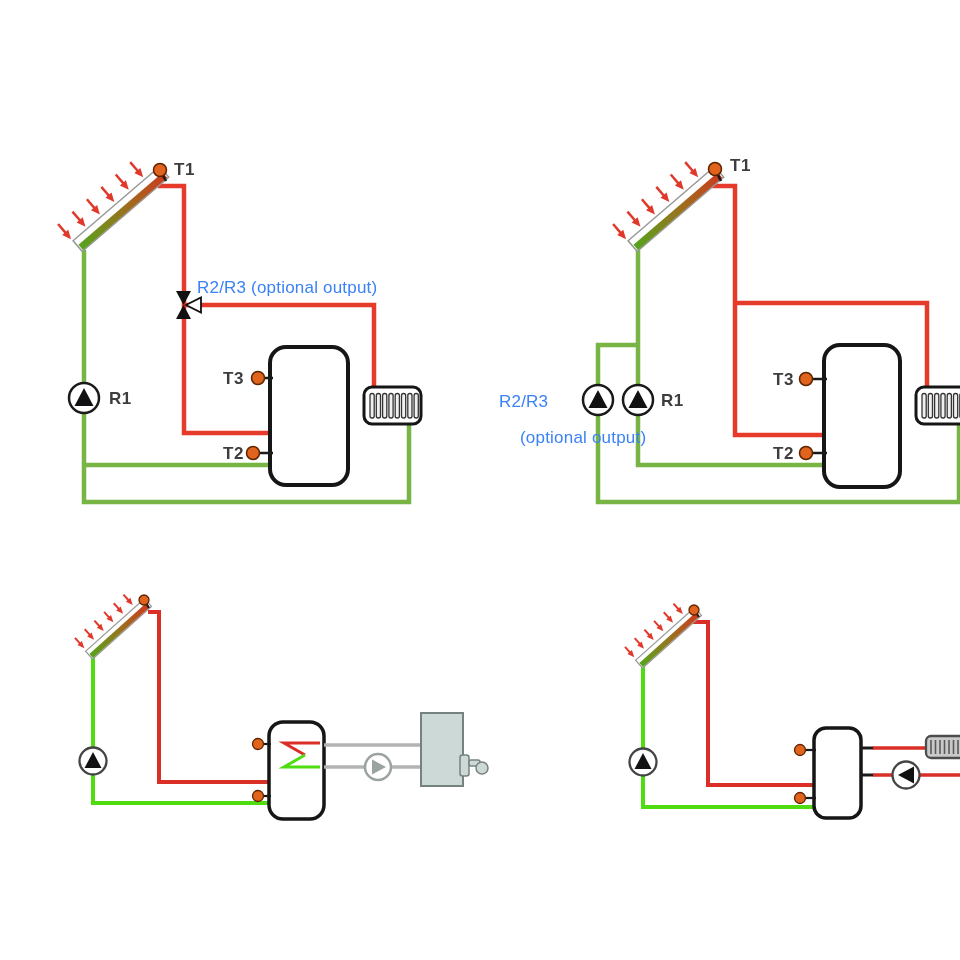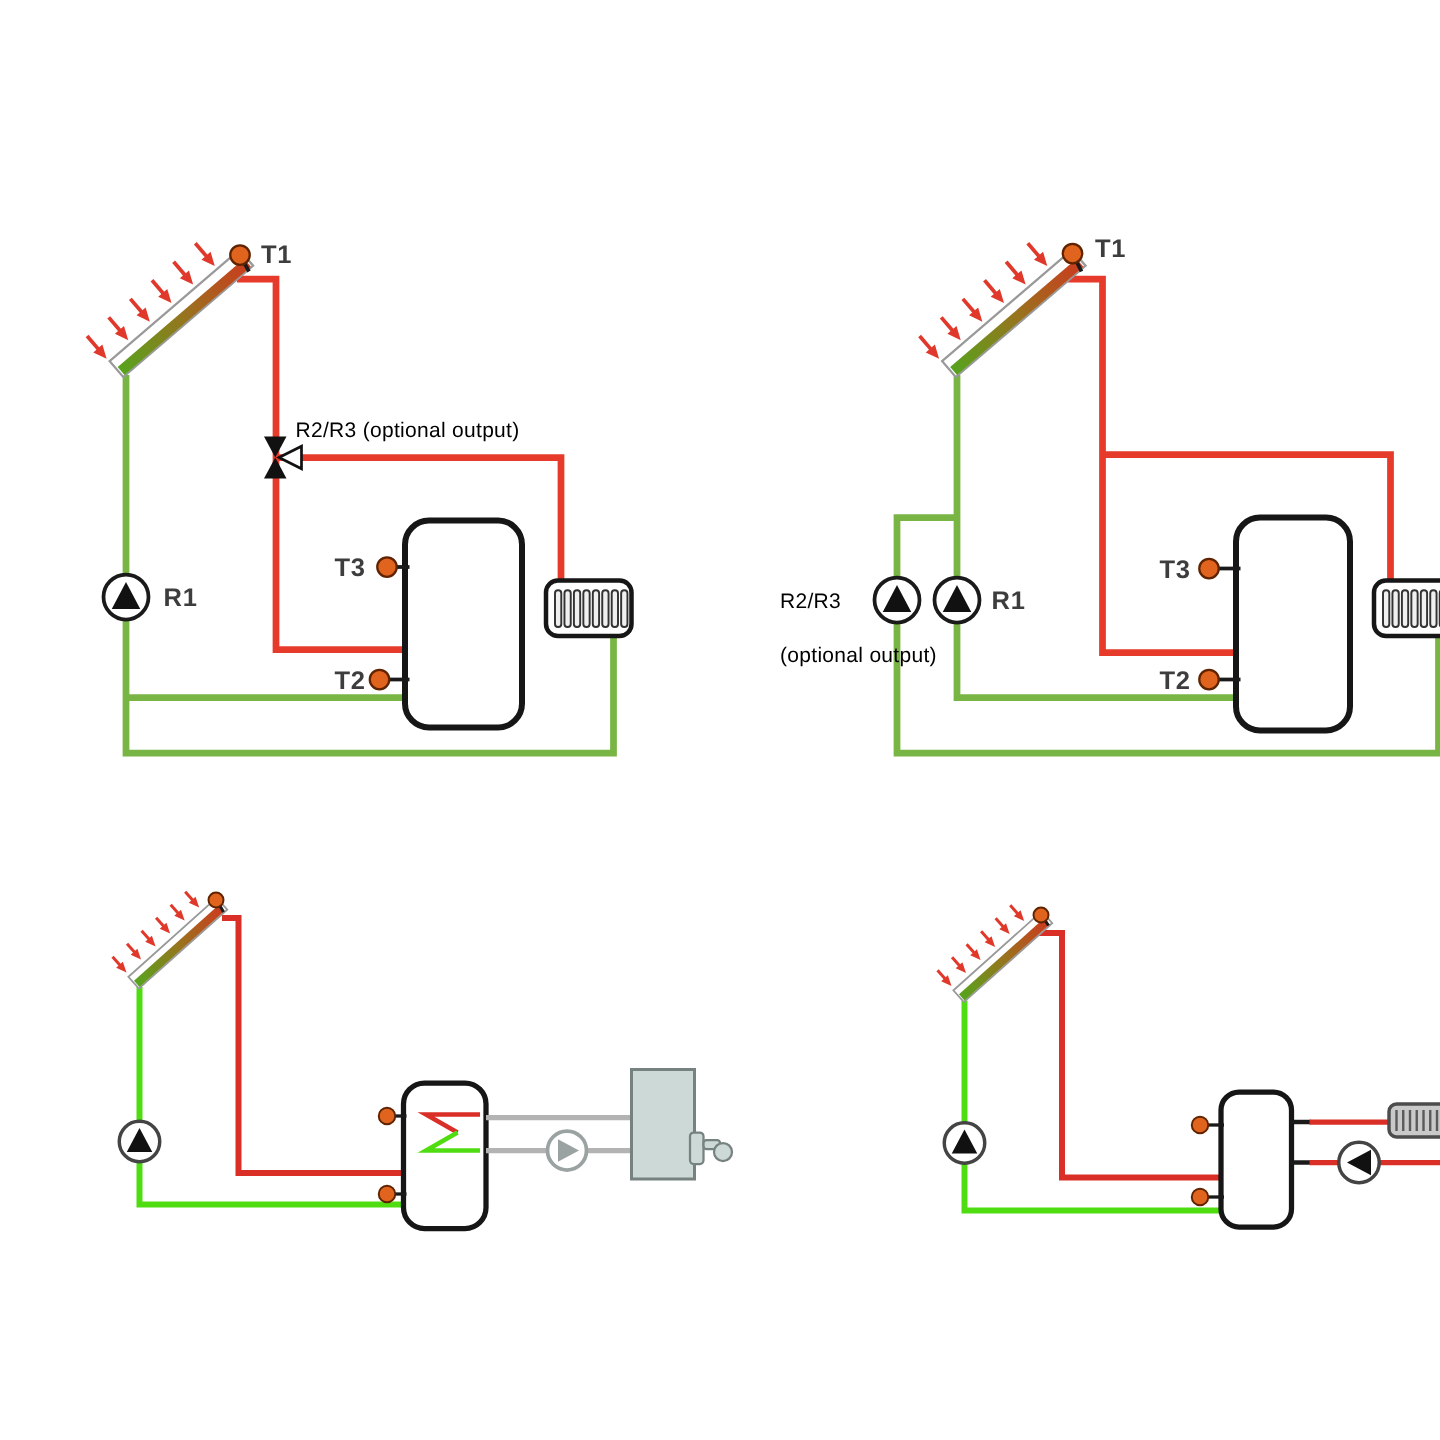--- a/index.html
+++ b/index.html
@@ -1,20 +1,20 @@
 <!DOCTYPE html>
 <html><head>
 <meta charset="utf-8">
 <style>
   html,body{margin:0;padding:0;background:#ffffff;}
   .canvas{position:relative;width:960px;height:960px;background:#ffffff;overflow:hidden;
           font-family:"Liberation Sans", sans-serif;margin-left:40px;}
   .canvas svg{position:absolute;left:0;top:0;}
   .lbl{position:absolute;color:#3d3d3d;font-size:17px;font-weight:bold;letter-spacing:.5px;white-space:nowrap;}
-  .lbl.small{font-size:14px;font-weight:normal;letter-spacing:.2px;color:#000000;}
+  .lbl.small{font-size:17px;font-weight:normal;letter-spacing:.2px;color:#3b82f6;}
 </style>
 </head>
 <body>
 
 <div class="canvas">
 
 <svg width="960" height="960" viewBox="0 0 960 960">
   <defs>
     <linearGradient id="absorber" x1="0" y1="0" x2="1" y2="0">
       <stop offset="0" stop-color="#57a31d"></stop>
@@ -309,16 +309,16 @@
 <span class="lbl" style="left:134px;top:160px;">T1</span>
 <span class="lbl small" style="left:157px;top:278px;">R2/R3 (optional output)</span>
 <span class="lbl" style="left:183px;top:369px;">T3</span>
 <span class="lbl" style="left:69px;top:389px;">R1</span>
 <span class="lbl" style="left:183px;top:444px;">T2</span>
 
 <span class="lbl" style="left:690px;top:156px;">T1</span>
 <span class="lbl" style="left:733px;top:370px;">T3</span>
 <span class="lbl" style="left:733px;top:444px;">T2</span>
 <span class="lbl" style="left:621px;top:391px;">R1</span>
-<span class="lbl small" style="left:480px;top:392px;">R2/R3</span>
+<span class="lbl small" style="left:459px;top:392px;">R2/R3</span>
 <span class="lbl small" style="left:480px;top:428px;">(optional output)</span>
 
 </div>
 
 </body></html>

